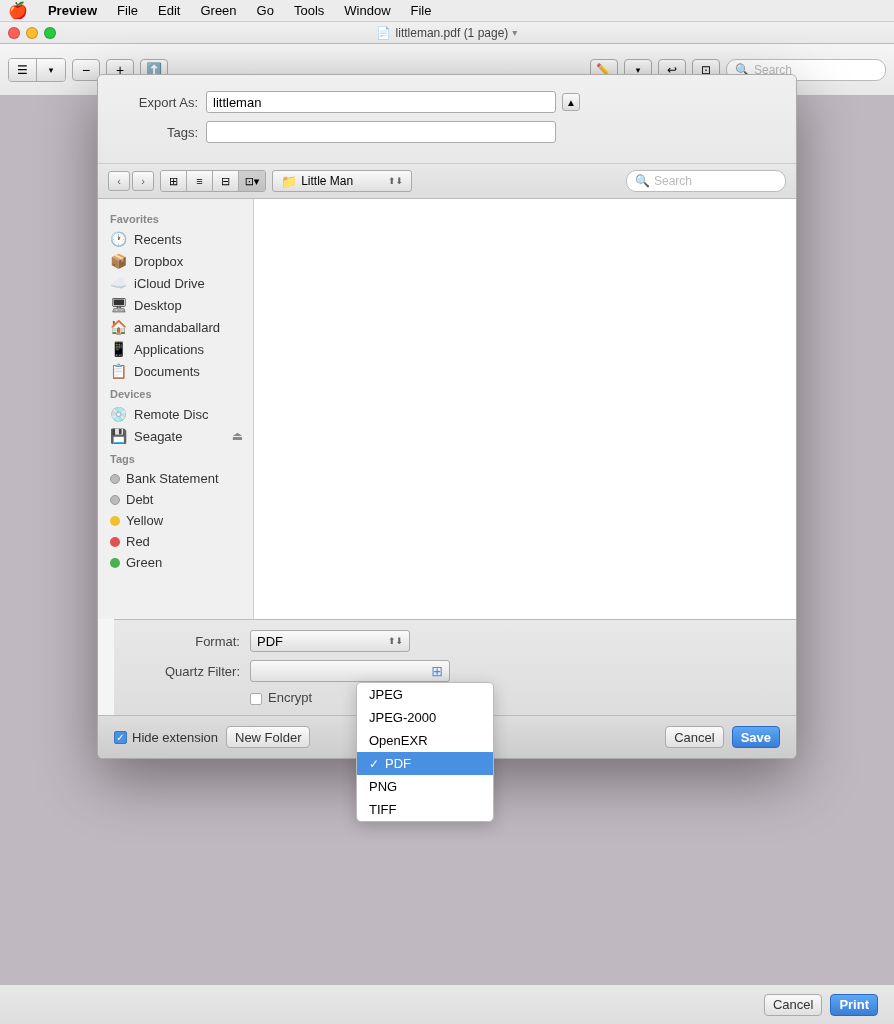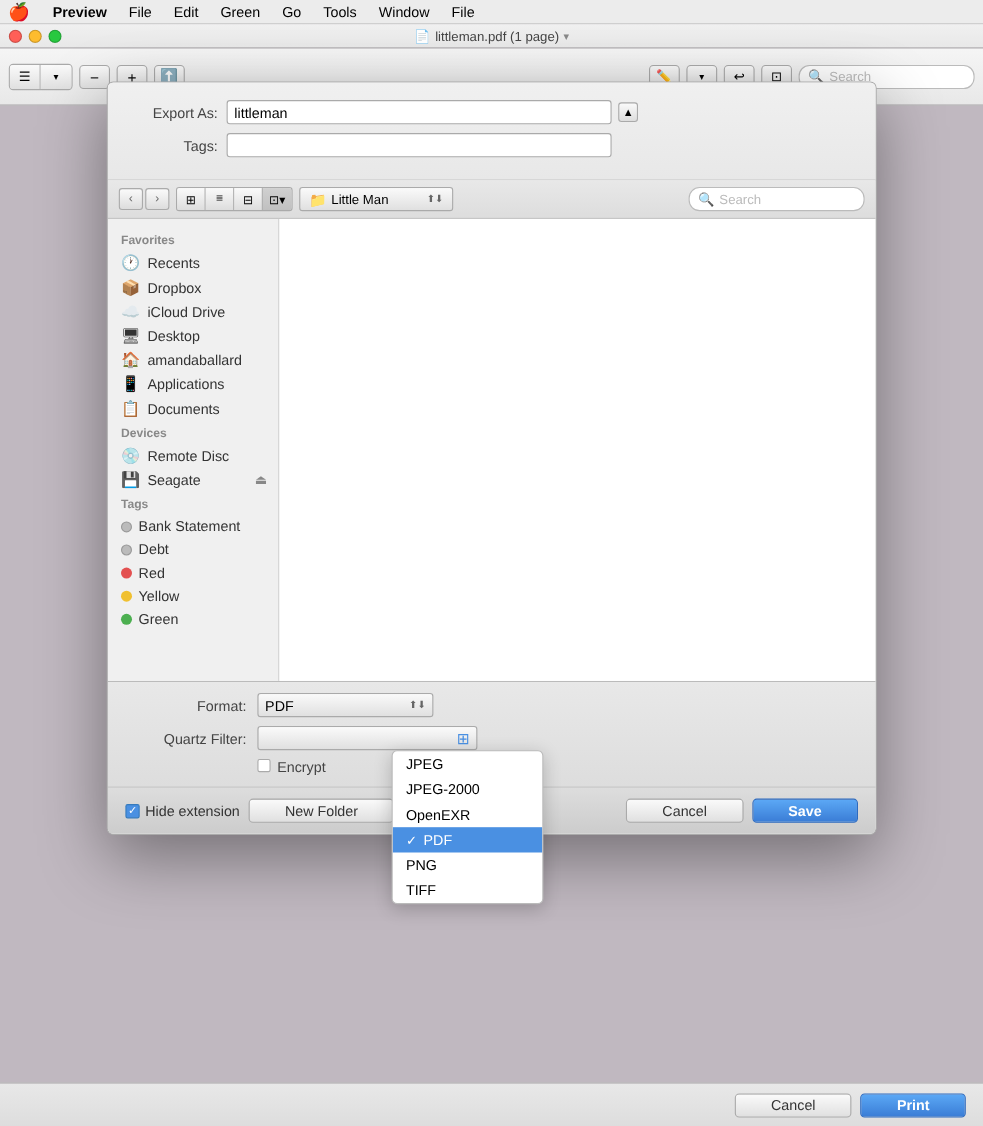--- a/index.html
+++ b/index.html
@@ -284,20 +284,21 @@
       flex: 1;
       background: white;
       overflow: auto;
     }
 
     
     .dialog-bottom {
       background: linear-gradient(to bottom, #e8e8e8, #ddd);
       border-top: 1px solid #bbb;
       padding: 10px 16px;
+      margin-left: 16px;
     }
     .format-row {
       display: flex;
       align-items: center;
       gap: 10px;
       margin-bottom: 8px;
     }
     .bottom-label {
       font-size: 13px;
       color: #444;
@@ -329,21 +330,21 @@
       display: flex;
       align-items: center;
       justify-content: space-between;
     }
     .select-arrow {
       color: #4a90e2;
       font-size: 14px;
     }
     .encrypt-row {
       display: flex;
-      align-items: flex-start;
+      align-items: flex-end;
       gap: 6px;
       margin-left: 120px;
     }
     .checkbox-box {
       width: 12px;
       height: 12px;
       border: 1px solid #aaa;
       background: white;
       border-radius: 2px;
     }
@@ -372,21 +373,21 @@
       border-radius: 2px;
       display: flex;
       align-items: center;
       justify-content: center;
       color: white;
       font-size: 10px;
     }
     .btn-spacer { flex: 1; }
     .btn {
       height: 22px;
-      padding: 0 32px;
+      padding: 0 8px;
       border-radius: 4px;
       font-size: 13px;
       cursor: pointer;
       display: flex;
       align-items: center;
     }
     .btn-cancel {
       background: linear-gradient(to bottom, #fafafa, #e0e0e0);
       border: 1px solid #aaa;
       color: #333;
@@ -611,26 +612,26 @@
 
       <div class="sidebar-item">
         <span class="tag-dot gray"></span>
         <span>Bank Statement</span>
       </div>
       <div class="sidebar-item">
         <span class="tag-dot gray"></span>
         <span>Debt</span>
       </div>
       <div class="sidebar-item">
+        <span class="tag-dot yellow"></span>
+        <span>Yellow</span>
+      </div>
+      <div class="sidebar-item">
         <span class="tag-dot red"></span>
         <span>Red</span>
-      </div>
-      <div class="sidebar-item">
-        <span class="tag-dot yellow"></span>
-        <span>Yellow</span>
       </div>
       <div class="sidebar-item">
         <span class="tag-dot green"></span>
         <span>Green</span>
       </div>
     </div>
 
     <div class="dialog-main">
     </div>
   </div>

